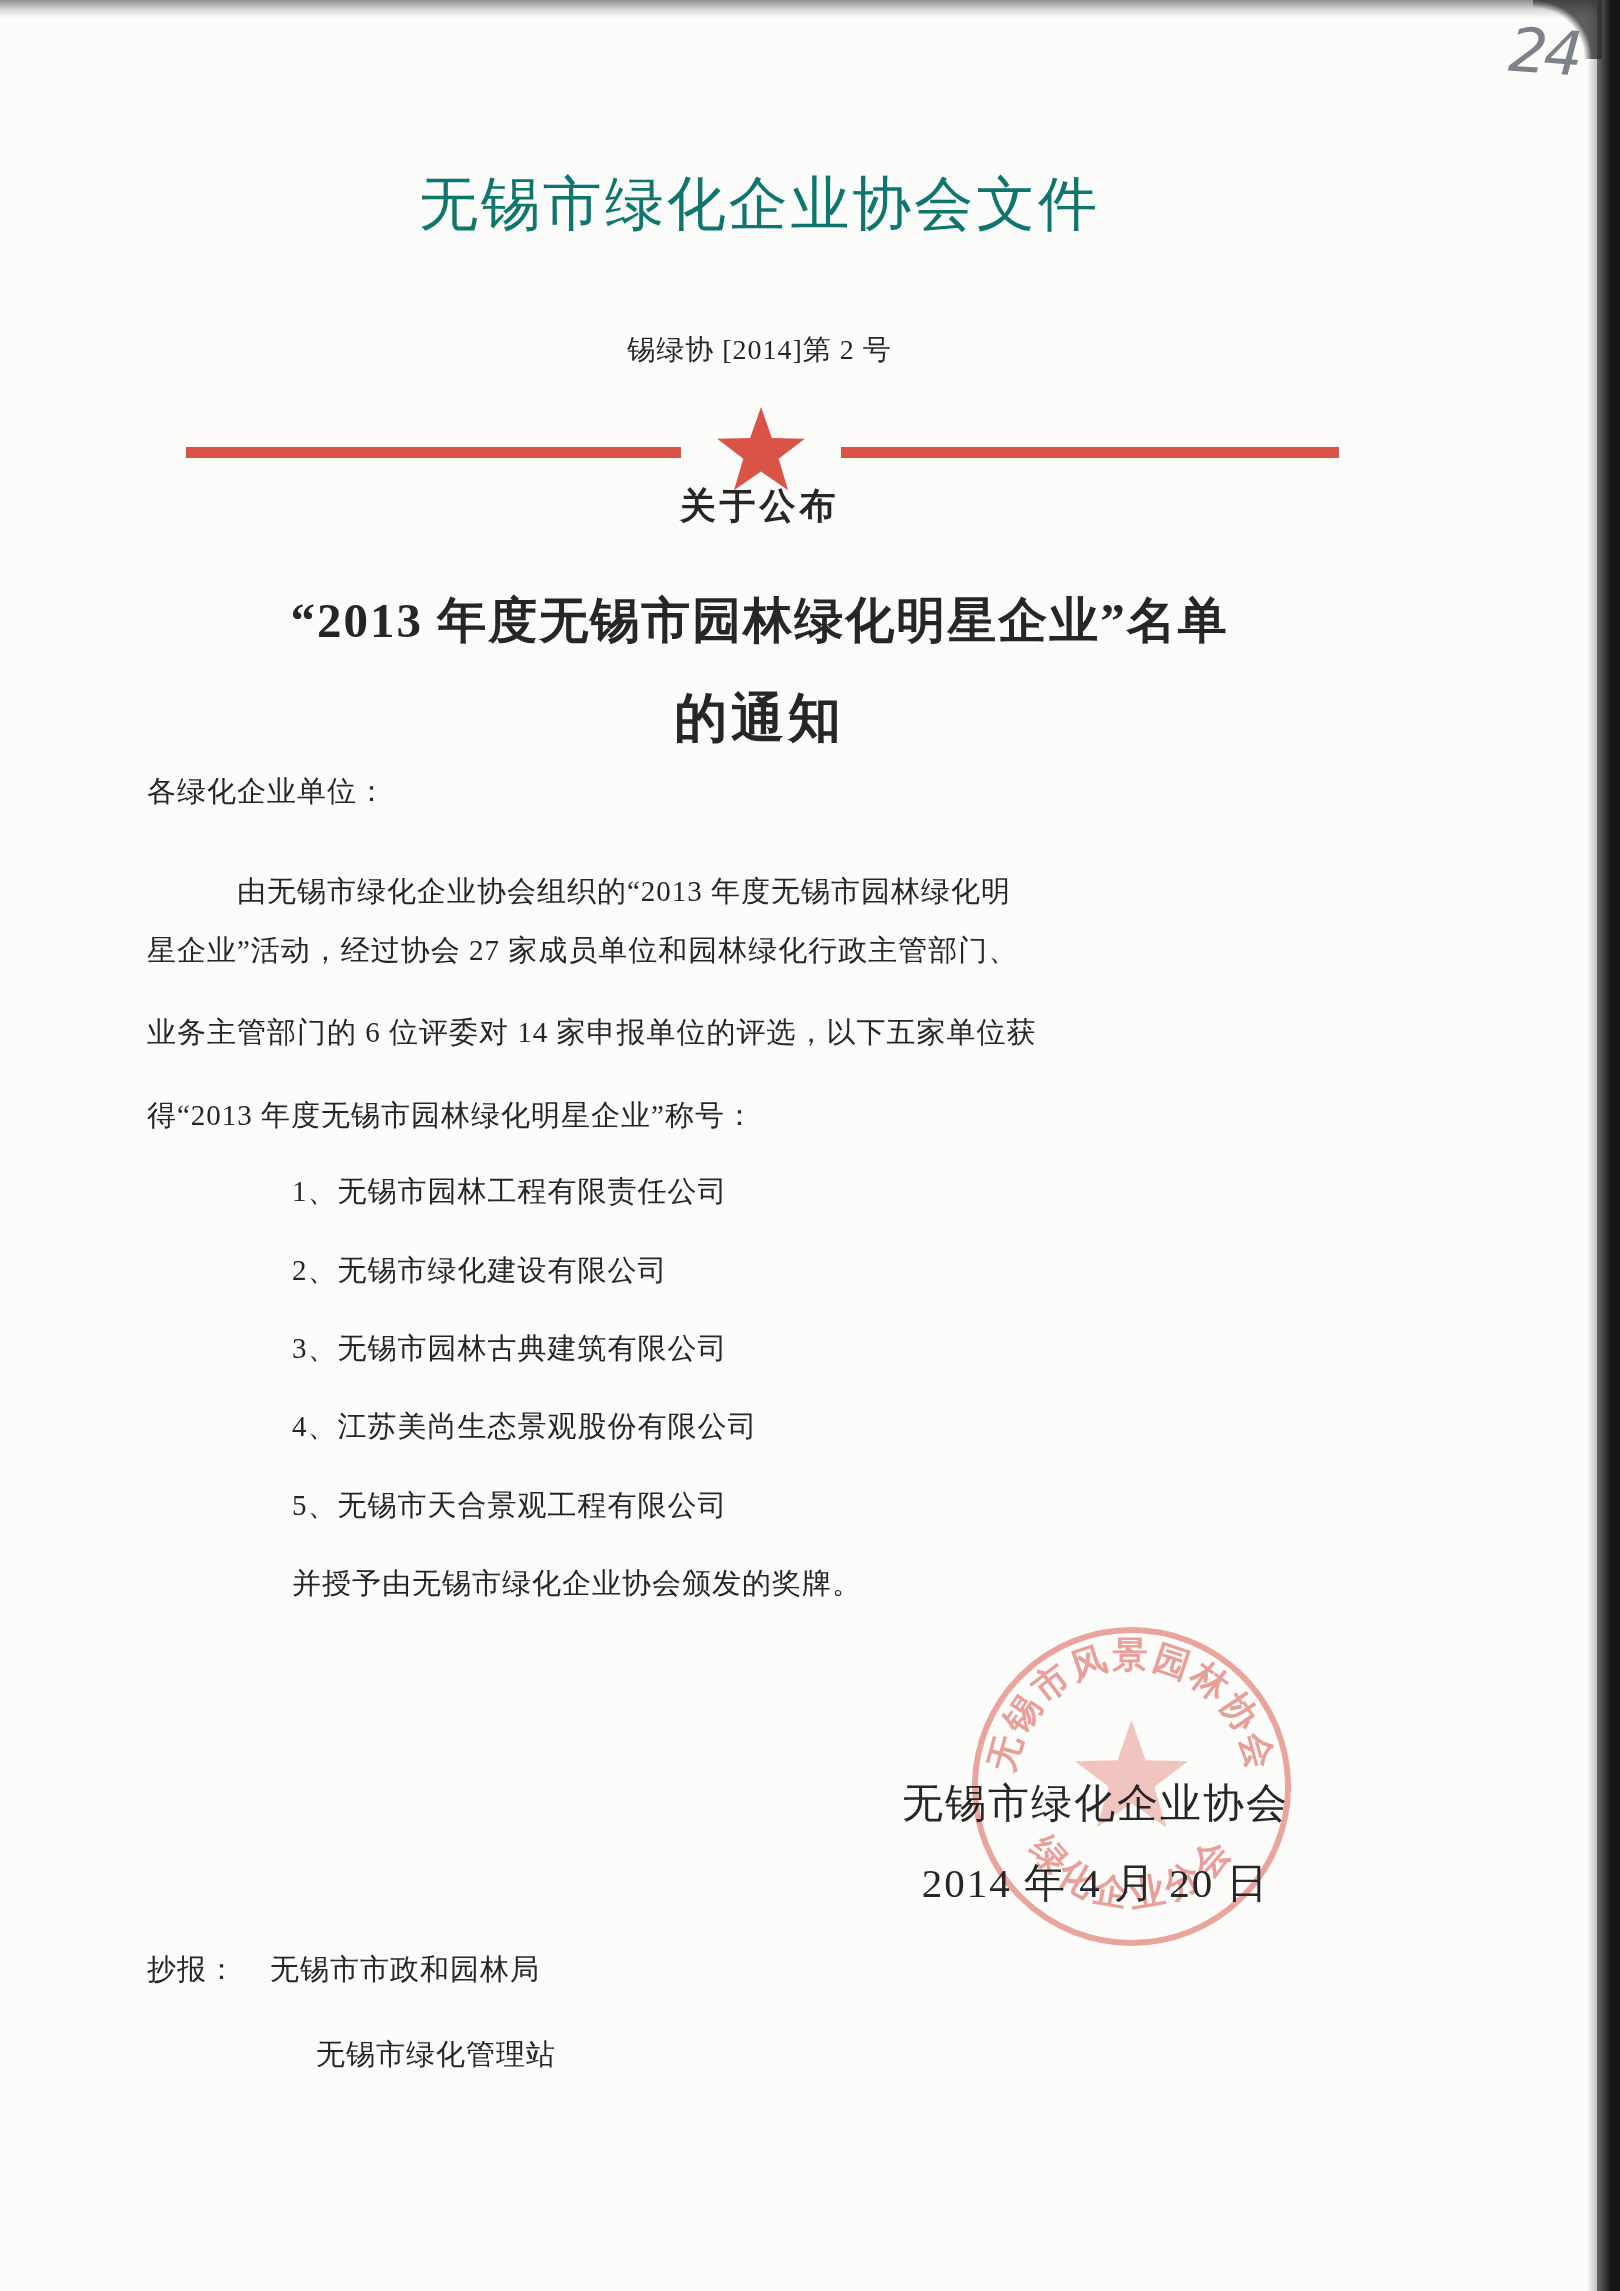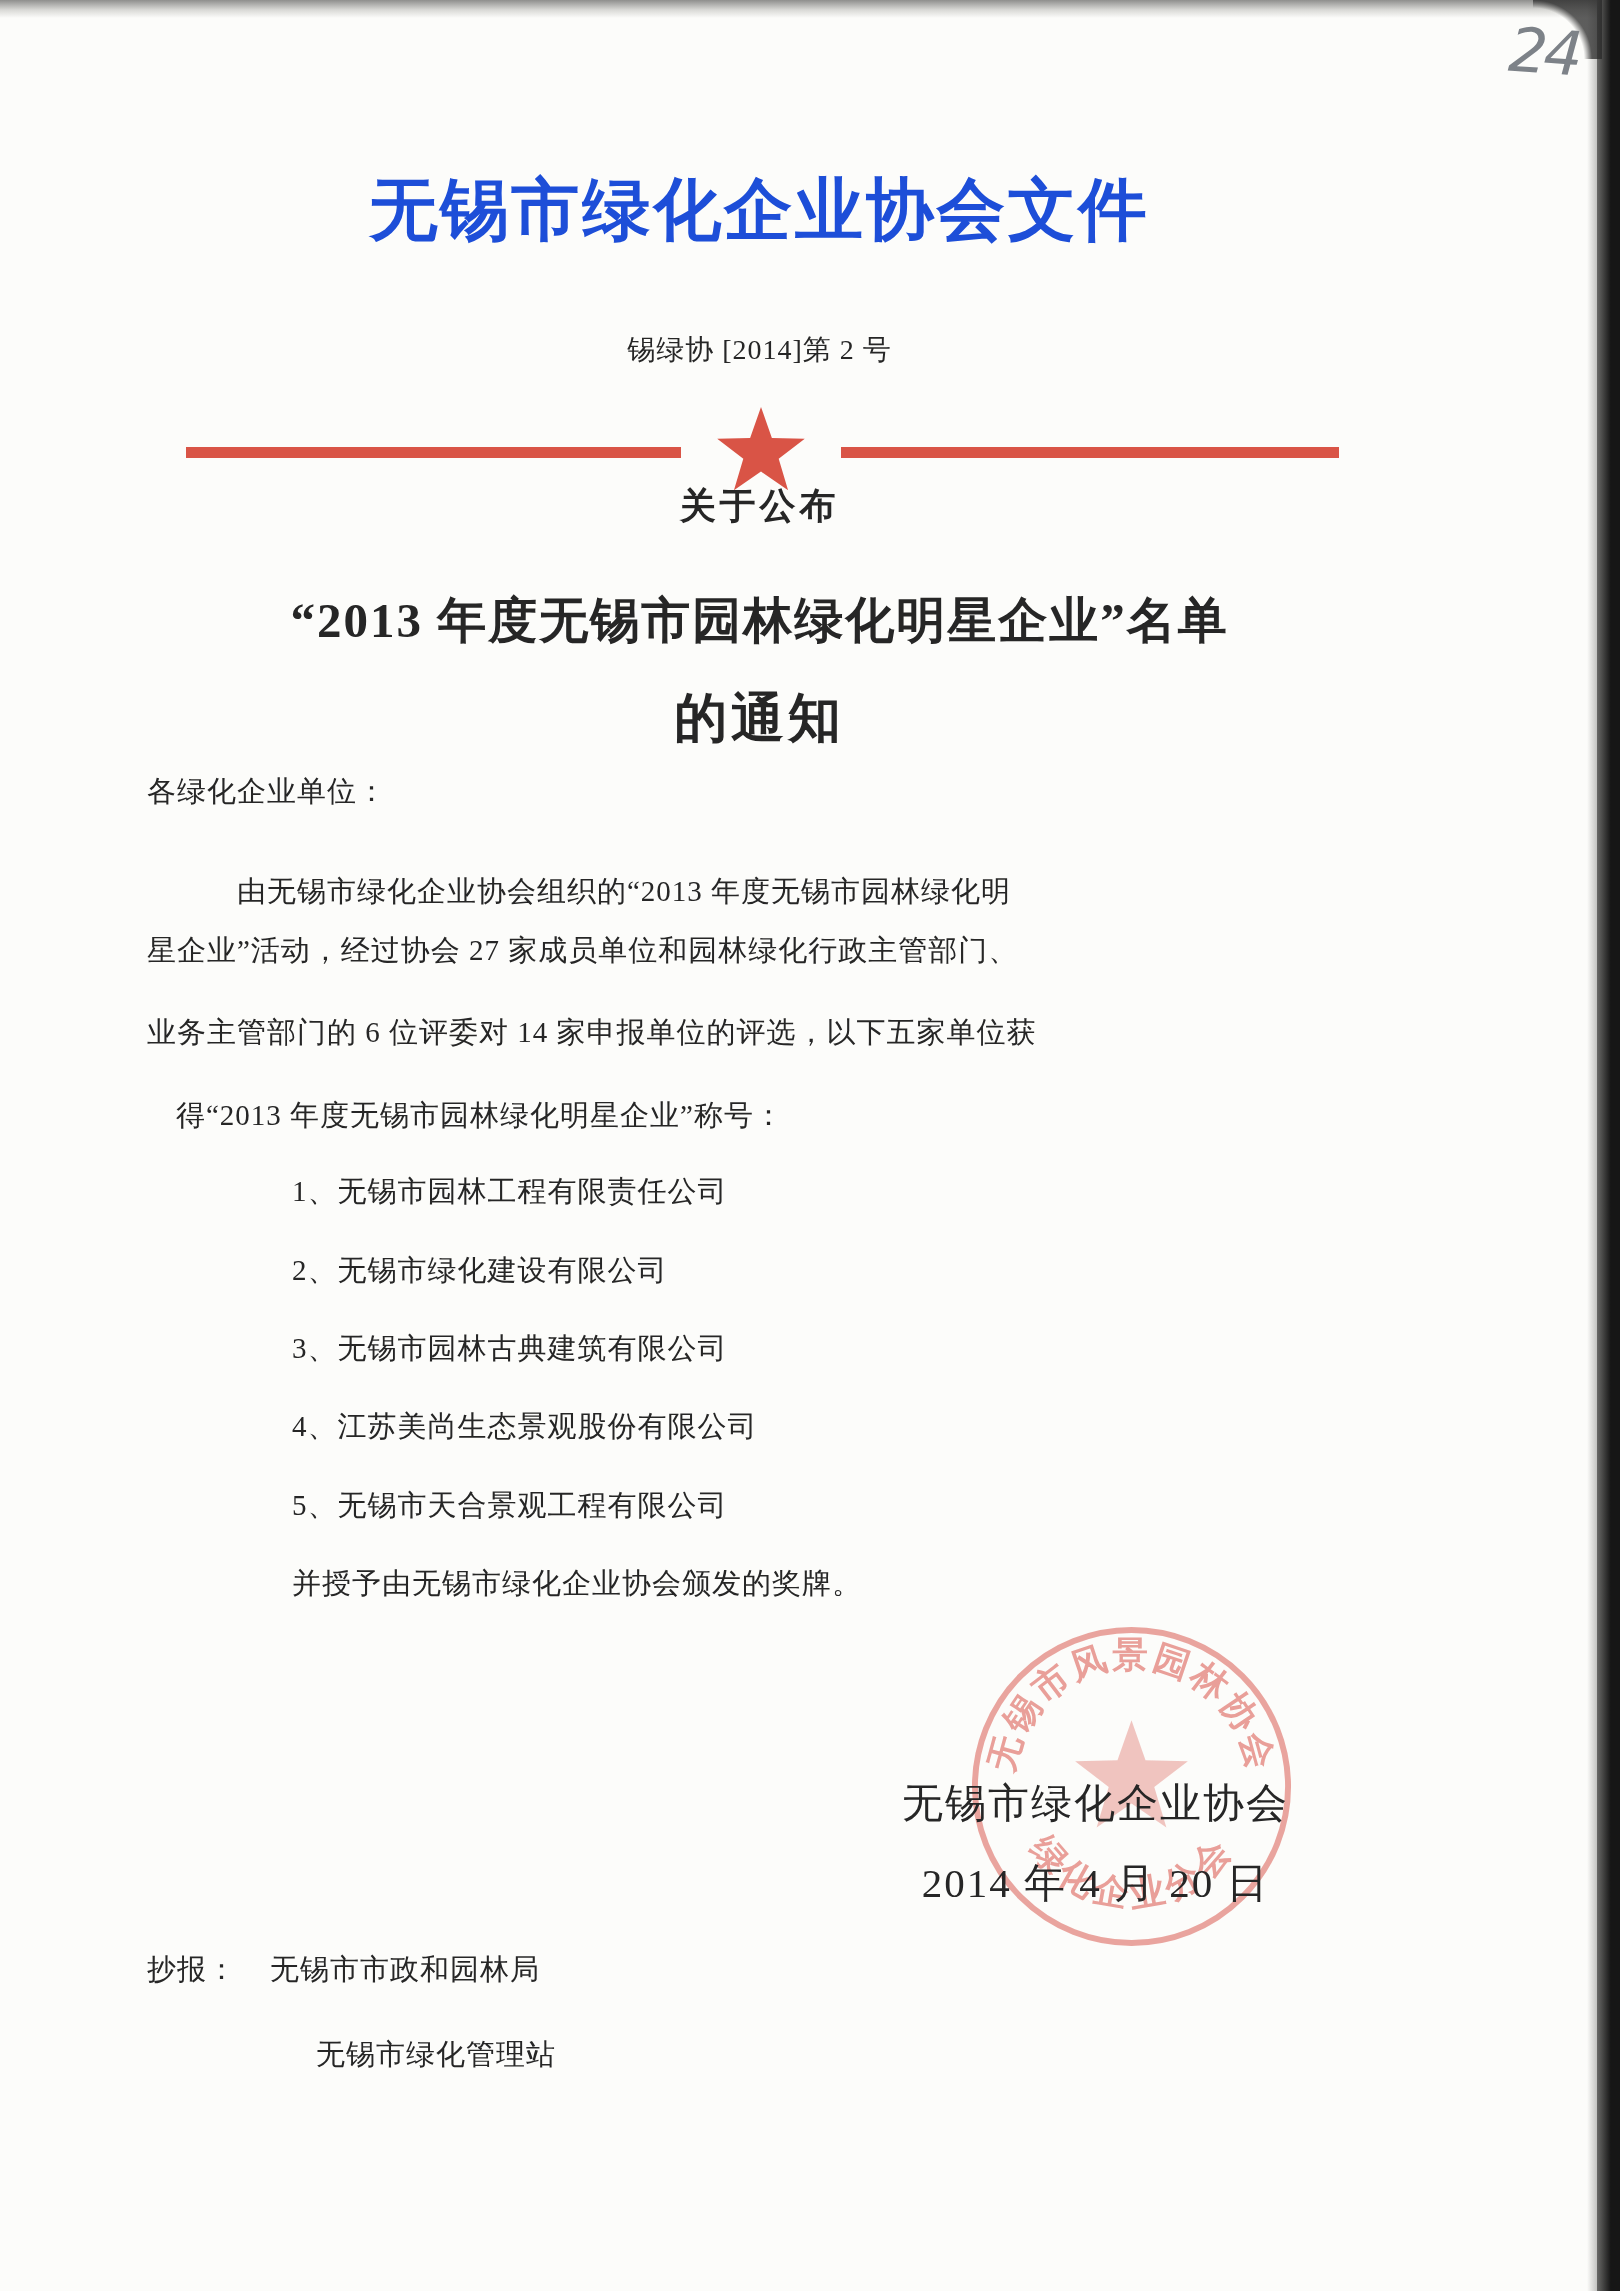--- a/index.html
+++ b/index.html
@@ -16,41 +16,41 @@
     background:linear-gradient(to right,#6a6a68,#161616 60%);}
   .scan-right-soft{position:absolute;right:23.5px;top:0;width:9.8px;height:100%;
     background:linear-gradient(to right,rgba(0,0,0,0),rgba(90,90,88,.35));}
   .corner-tr{position:absolute;right:17.6px;top:0;width:69px;height:59px;
     background:radial-gradient(circle at 0% 100%,rgba(0,0,0,0) 51px,rgba(40,40,40,.75) 59px);}
   .handwritten{position:absolute;left:1509px;top:15.7px;
     font-family:"DejaVu Sans","Liberation Sans",sans-serif;
     font-size:61px;color:#7d8288;transform:rotate(4deg);font-style:italic;letter-spacing:-3.9px;}
   
   .doc-title{position:absolute;left:54px;top:165px;width:1411px;text-align:center;
-    font-size:68px;font-weight:bold;letter-spacing:2.9px;color:#1d4ed8;white-space:nowrap;}
+    font-size:59px;font-weight:normal;letter-spacing:2.9px;color:#0f766e;white-space:nowrap;}
   .doc-number{position:absolute;left:54px;top:331px;width:1411px;text-align:center;
     font-size:28px;letter-spacing:1px;}
   
   .rule-seg{position:absolute;top:447px;height:10.8px;background:#d95446;}
   .rule-left{left:186px;width:495px;}
   .rule-right{left:841px;width:498px;}
   .divider-star{position:absolute;left:715px;top:407px;}
   
   .subject-line{position:absolute;left:54px;width:1411px;text-align:center;
     font-weight:bold;white-space:nowrap;}
   .subject-1{top:482px;font-size:36px;letter-spacing:3.9px;text-align:center;}
   .subject-2{top:588px;font-size:49px;letter-spacing:2px;}
   .subject-3{top:683px;font-size:53px;letter-spacing:3.9px;}
   
   .line{position:absolute;font-size:29px;white-space:nowrap;letter-spacing:1px;}
   .salutation{left:147px;top:772px;}
   .p1{left:147px;top:849px;padding-left:90px;margin-top:23px;}
   .p2{left:147px;top:931px;}
   .p3{left:147px;top:1013px;}
-  .p4{left:147px;top:1096px;margin-left:29px;}
+  .p4{left:147px;top:1096px;}
   .li1{left:292px;top:1172px;}
   .li2{left:292px;top:1251px;}
   .li3{left:292px;top:1329px;}
   .li4{left:292px;top:1407px;}
   .li5{left:292px;top:1486px;}
   .closing{left:292px;top:1564px;}
   
   .sig{position:absolute;left:843px;width:505px;text-align:center;font-size:41px;
     white-space:nowrap;z-index:3;letter-spacing:2px;}
   .sig-org{top:1776px;}

